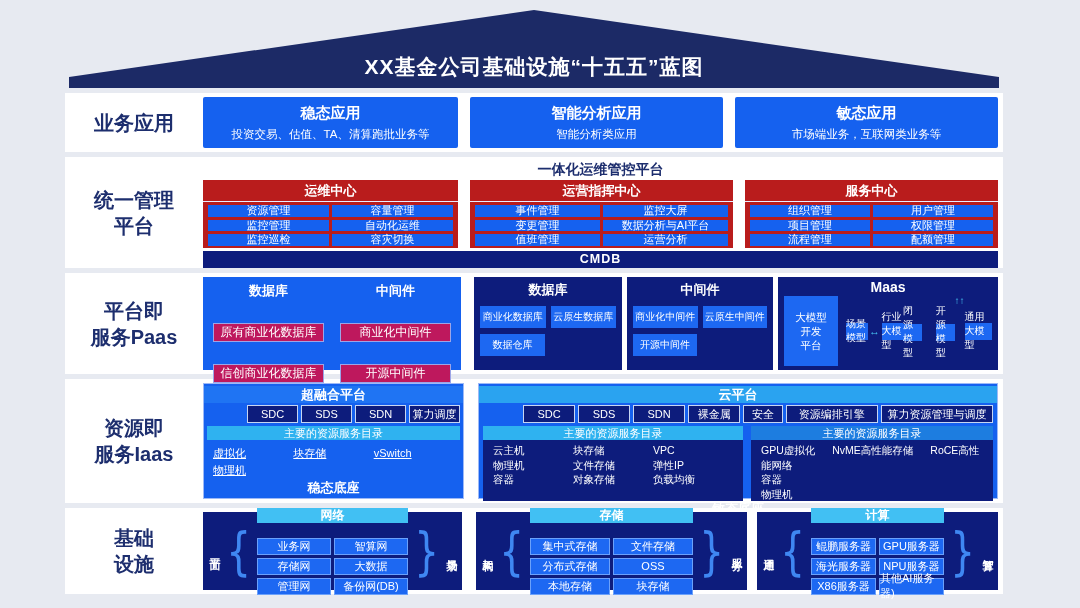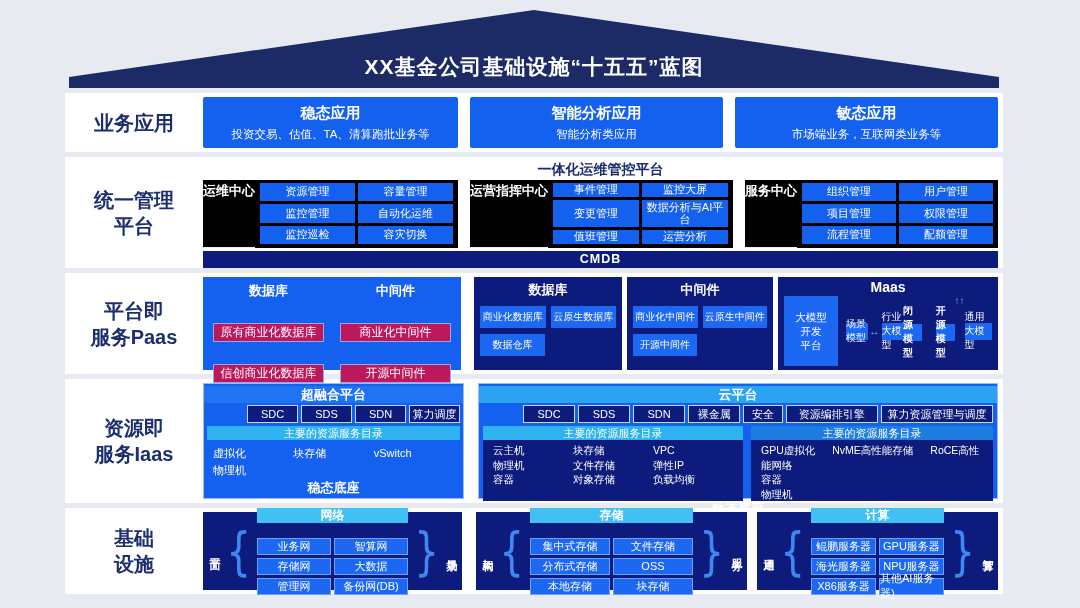--- a/index.html
+++ b/index.html
@@ -27,21 +27,21 @@
   }
   .row-content{flex:1;position:relative;padding:4px 5px 4px 0;}
   .flexline{display:flex;height:100%;}
   
   .app-box{border-radius:2px;color:#fff;display:flex;flex-direction:column;justify-content:center;text-align:center;background:#1561ef;}
   .app-title{font-size:15px;font-weight:bold;margin-bottom:4px;}
   .app-sub{font-size:11.5px;}
   
   .plat-title{color:#1d2e6e;font-weight:bold;font-size:14px;text-align:center;height:17px;line-height:17px;}
   .mgmt-boxes{display:flex;height:68px;}
-  .mbox{background:#000000;display:flex;flex-direction:row;}
+  .mbox{background:#b91c1c;display:flex;flex-direction:column;}
   .mbox-h{color:#fff;font-weight:bold;font-size:13px;text-align:center;padding:2px 0 1px;border-bottom:1px solid #e8ecff;}
   .mbox-grid{flex:1;display:grid;grid-template-columns:1fr 1fr;gap:3px;padding:3px 5px 4px;}
   .chip{background:#1561ef;color:#fff;font-size:11px;display:flex;align-items:center;justify-content:center;text-align:center;line-height:1.05;}
   .cmdb{height:17px;margin-top:3px;background:#0d1c7c;color:#fff;font-weight:bold;font-size:12.5px;text-align:center;line-height:17px;letter-spacing:1px;}
   
   .paas-combined{width:254px;flex:0 0 254px;background:#1561ef;display:flex;padding:4px 2px;}
   .pc-col{flex:1;display:flex;flex-direction:column;align-items:center;}
   .pc-h{color:#fff;font-weight:bold;font-size:13px;height:20px;line-height:20px;}
   .pc-chip{background:#be185d;border:1px solid rgba(150,190,255,.85);color:#fff;font-size:12px;width:86%;height:21px;display:flex;align-items:center;justify-content:center;margin-top:22px;}
   .pbox{background:#0d1c7c;display:flex;flex-direction:column;padding:3px 6px;}
@@ -60,21 +60,21 @@
   .maas-uprow{display:flex;height:9px;}
   .maas-up{flex:1;text-align:center;color:#49c9f6;font-size:10px;line-height:9px;font-weight:bold;}
   
   .hci{width:253px;flex:0 0 253px;background:#1561ef;border:1px solid #9db9f7;display:flex;flex-direction:column;padding:0 3px 3px;}
   .band-title{color:#fff;font-weight:bold;font-size:13px;text-align:center;height:17px;line-height:17px;}
   .hci-title{background:#1f74f3;margin:2px -3px 0;}
   .chip-row{display:flex;gap:3px;margin-top:2px;margin-left:40px;}
   .dchip{background:#0d1c7c;border:1px solid rgba(220,235,255,.9);color:#fff;font-size:11px;height:16px;display:flex;align-items:center;justify-content:center;flex:1;}
   .cat-band{background:#2fb2f0;color:#fff;font-size:11px;text-align:center;height:14px;line-height:14px;margin-top:3px;}
   .hci-items{flex:1;display:flex;padding:5px 6px 0;color:#fff;font-size:11px;}
-  .hci-col{flex:1;line-height:17px;}
+  .hci-col{flex:1;line-height:17px;text-decoration:underline;}
   .foot{color:#fff;font-weight:bold;font-size:13px;text-align:center;height:18px;line-height:18px;}
   .cloud{flex:1;margin-left:14px;background:#1561ef;border:1px solid #9db9f7;display:flex;flex-direction:column;padding:0 4px 2px;}
   .cloud-title{background:#2aa3f0;margin:2px -4px 0;}
   .cloud-panels{flex:1;display:flex;gap:8px;margin-top:3px;}
   .cpanel{background:#0d1c7c;display:flex;flex-direction:column;}
   .cpanel.left{flex:0 0 51%;}
   .cpanel.right{flex:1;}
   .cpanel-h{color:#fff;font-size:11px;text-align:center;height:14px;line-height:14px;}
   .cpanel-h.cyan{background:#2fb2f0;}
   .cpanel-h.blue{background:#1d7de0;}
@@ -206,21 +206,21 @@
           <div class="maas-body">
             <div class="maas-dev">大模型
 开发
 平台</div>
             <div class="maas-grid">
               <div class="maas-r">
                 <span class="maas-chip">场景模型</span>
                 <span class="maas-arrow">↔</span>
                 <span class="maas-chip">行业大模型</span>
               </div>
-              <div class="maas-r" style="gap:14px;margin-top:2px;font-weight:bold;">
+              <div class="maas-r" style="gap:14px;margin-top:2px;">
                 <span class="maas-chip">闭源模型</span>
                 <span class="maas-chip">开源模型</span>
               </div>
               <div class="maas-uprow">
                 <span class="maas-up">↑</span>
                 <span class="maas-up">↑</span>
               </div>
               <div class="maas-r">
                 <span class="maas-chip">通用大模型</span>
               </div>

